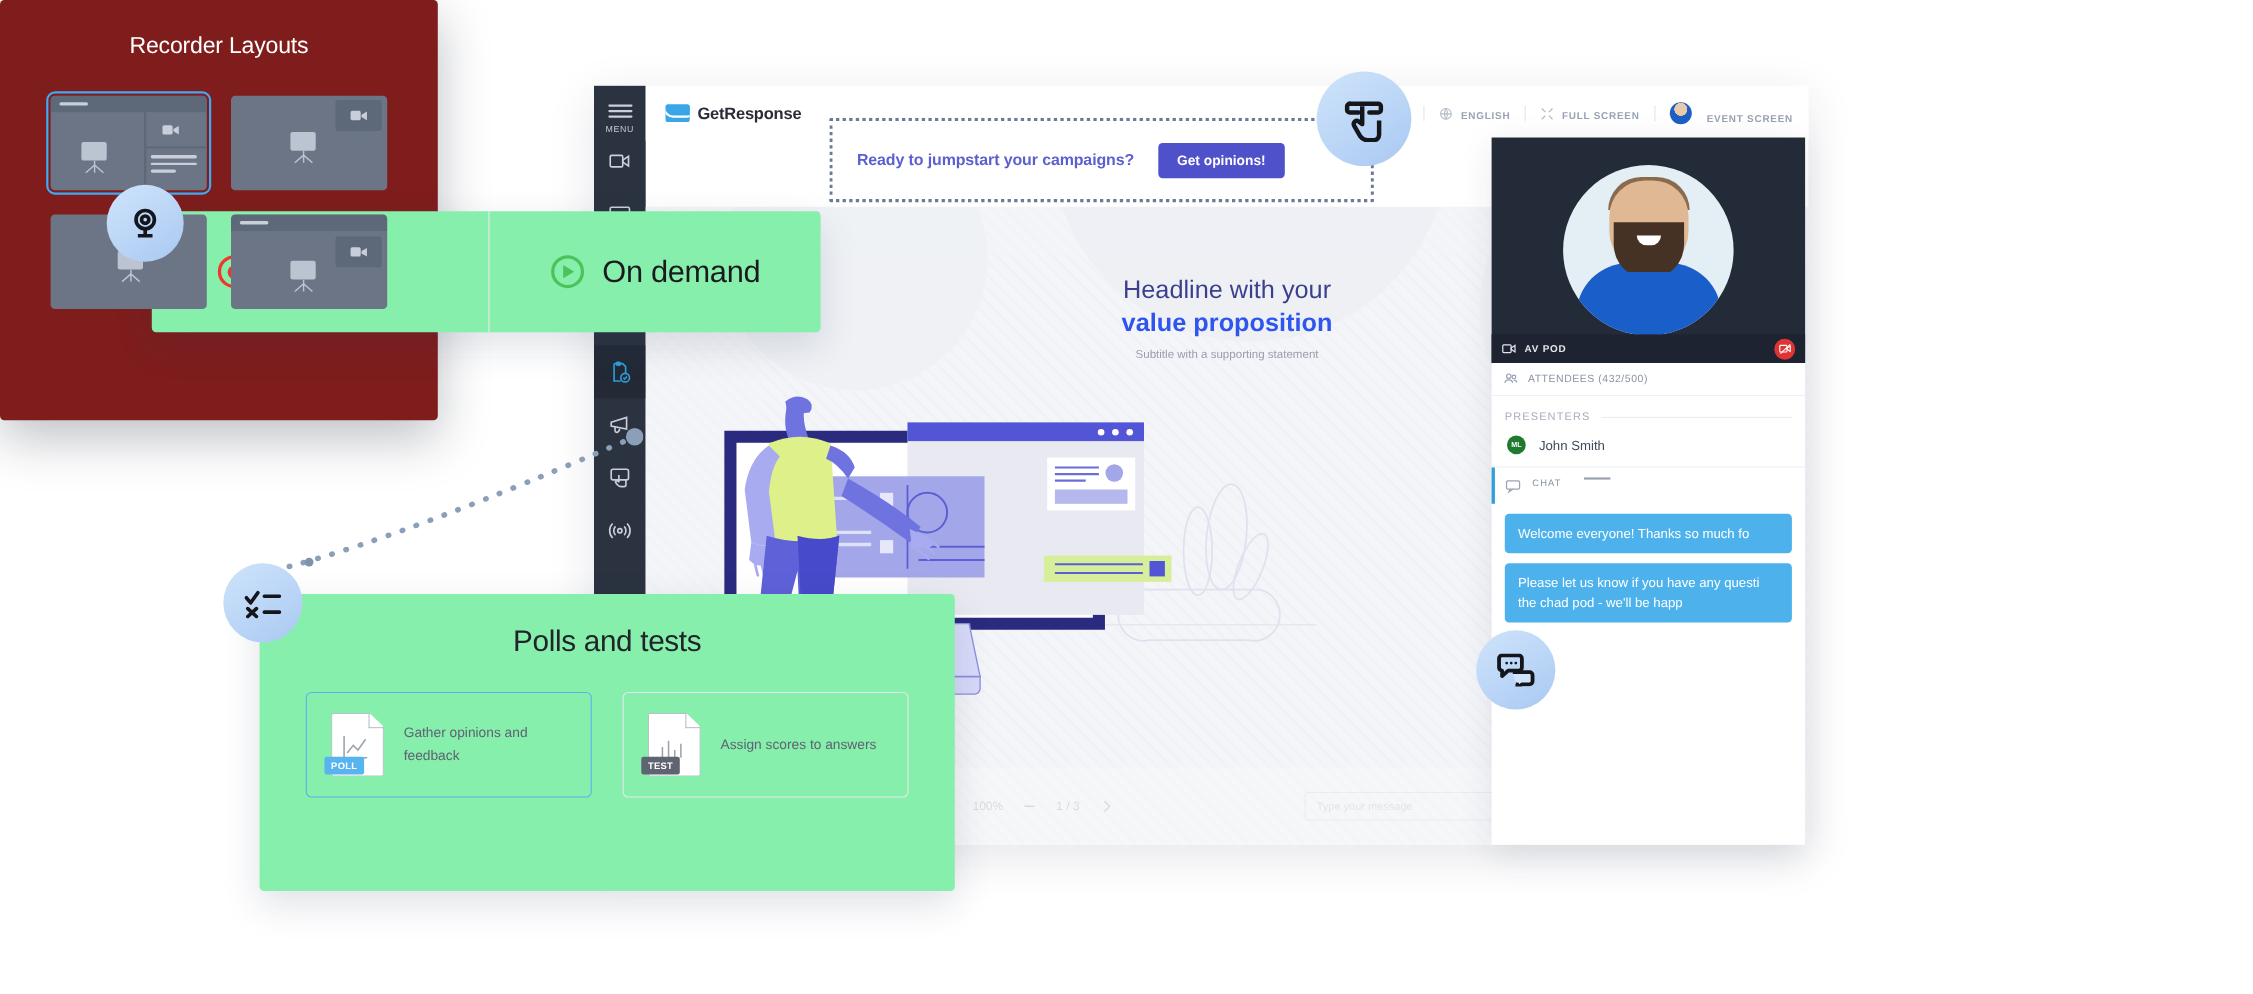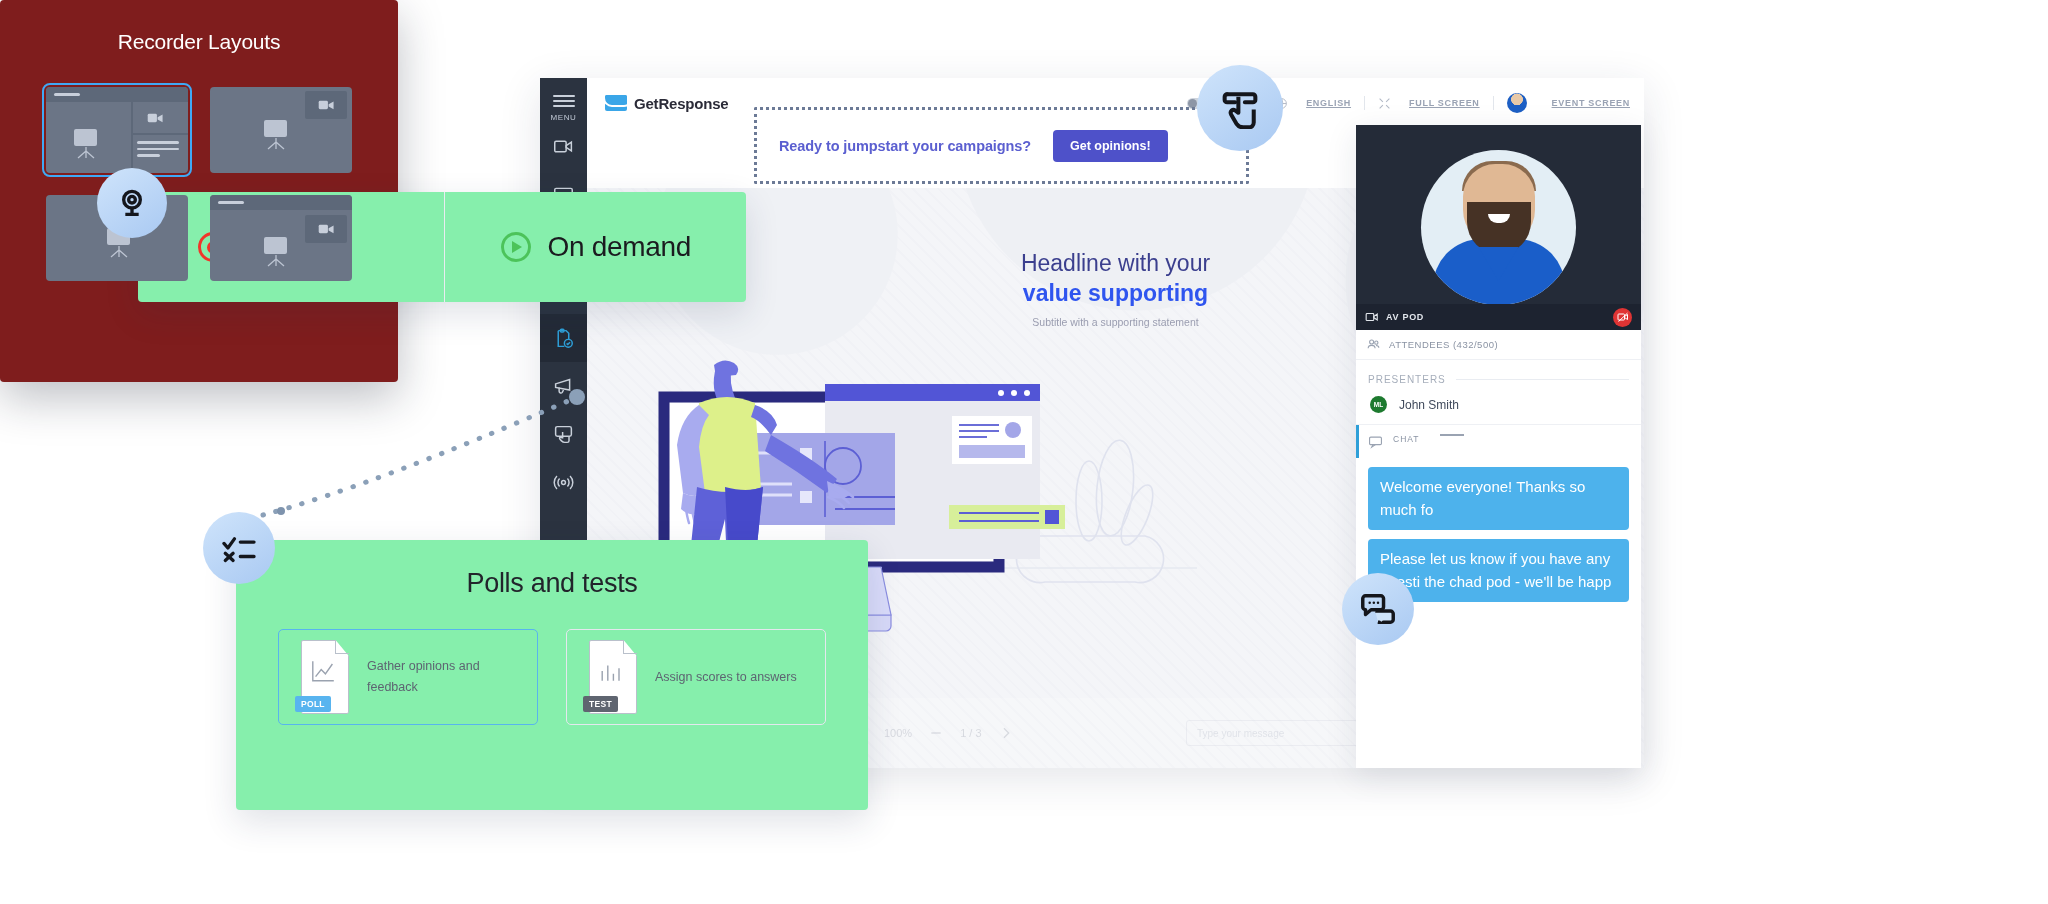--- a/index.html
+++ b/index.html
@@ -30,21 +30,21 @@
   .rail-icon.active svg{ stroke:#2e9fd8; color:#2e9fd8; }
 
   
   .wb-top{ position:absolute; left:47px; top:0; right:0; height:50px; background:#fff; display:flex; align-items:center; }
   .brand{ display:flex; align-items:center; gap:7px; padding-left:18px; }
   .brand .env{ width:22px;height:16px;background:#3aa6e8;border-radius:2px;position:relative;overflow:hidden;}
   .brand .env:after{content:"";position:absolute;left:-2px;top:-8px;width:26px;height:16px;border:2px solid #fff;border-radius:0 0 9px 9px;background:#3aa6e8;}
   .brand .bn{ font-size:15px;font-weight:700;color:#2b2b38;letter-spacing:-.2px;}
   .wb-top-right{ margin-left:auto; display:flex; align-items:center; gap:0; padding-right:14px; color:#9aa3b4; font-size:9px; letter-spacing:.7px; font-weight:600;}
   .wb-top-right .sep{ width:1px;height:14px;background:#e2e6ec;margin:0 13px;}
-  .tgr{ display:flex;align-items:center;gap:18px;text-decoration:underline;}
+  .tgr{ display:flex;align-items:flex-end;gap:7px;}
   .toggle{ width:22px;height:11px;border-radius:6px;background:#cfd5de;position:relative;}
   .toggle:after{content:"";position:absolute;left:1px;top:1px;width:9px;height:9px;border-radius:50%;background:#8d96a6;}
   .mini-ic{ width:13px;height:13px;opacity:.75;}
   .avatar-top{ width:20px;height:20px;border-radius:50%;background:radial-gradient(circle at 50% 32%,#e8c9a8 0 34%,#1d5fc4 36% 100%);margin-right:7px;}
 
   
   .cta-strip{
     position:absolute; left:214px; top:29px; width:495px; height:77px;
     border:3px dotted #6c7a96; border-radius:2px;
     display:flex; align-items:center; padding-left:22px; gap:22px; background:transparent;
@@ -96,40 +96,40 @@
   .presenters-hd{ display:flex;align-items:center;gap:10px;padding:14px 12px 0; }
   .presenters-hd .tx{font-size:10px;letter-spacing:1px;color:#a6aebb;}
   .presenters-hd .ln{flex:1;height:1px;background:#e9ecf1;}
   .presenter-row{ display:flex;align-items:center;gap:12px;padding:11px 14px; }
   .p-av{ width:17px;height:17px;border-radius:50%;background:#1d7a2f;color:#fff;font-size:6.5px;font-weight:700;display:flex;align-items:center;justify-content:center;}
   .p-name{ font-size:12px;color:#404a5c;}
   .chat-hd{ display:flex;align-items:flex-start;gap:10px;padding:9px 12px;border-top:1px solid #eef0f4;position:relative;}
   .chat-hd:before{content:"";position:absolute;left:0;top:0;width:3px;height:100%;background:#2e9fd8;}
   .chat-hd .tx{font-size:8.5px;letter-spacing:1px;color:#8a93a3;}
   .chat-hd .dash{width:24px;height:2px;background:#9aa3b2;margin-left:10px;}
-  .bubble{ margin:9px 12px 0;background:#4db2ec;color:#fff;font-size:15px;line-height:1.5;border-radius:4px;padding:9px 12px;}
+  .bubble{ margin:9px 12px 0;background:#4db2ec;color:#fff;font-size:12px;line-height:1.5;border-radius:4px;padding:9px 12px;}
 
   
   .card{ position:absolute; background:#86efac; border-radius:4px; box-shadow:0 12px 34px rgba(35,50,85,.14); }
 
   .card-mode{ left:138px; top:192px; width:608px; height:110px; display:flex; }
   .mode-item{ flex:1; display:flex;align-items:center;gap:17px;padding-left:60px; }
   .mode-item + .mode-item{ border-left:1px solid #e9ecf1; padding-left:56px;}
   .mode-lbl{ font-size:28px;color:#1b1b1f;letter-spacing:-.3px;}
   .ic-live{width:30px;height:30px;border-radius:50%;border:3px solid #f1362a;display:flex;align-items:center;justify-content:center;}
   .ic-live i{width:13px;height:13px;border-radius:50%;background:#f1362a;display:block;}
   .ic-ondemand{width:30px;height:30px;border-radius:50%;border:3px solid #4cc35a;display:flex;align-items:center;justify-content:center;}
   .ic-ondemand i{display:block;width:0;height:0;border-left:10px solid #4cc35a;border-top:6px solid transparent;border-bottom:6px solid transparent;margin-left:3px;}
 
   .card-polls{ left:236px; top:540px; width:632px; height:270px; }
   .polls-title{ text-align:center; font-size:27px; color:#22242b; padding-top:28px; letter-spacing:-.3px;}
   .polls-row{ display:flex; gap:28px; padding:30px 42px 0; }
   .poll-box{ flex:1; border:1px solid #e4e8ee; border-radius:5px; height:96px; display:flex; align-items:center; gap:18px; padding:0 22px; }
   .poll-box.sel{ border:1.5px solid #58b4ef; }
-  .doc-ic{ position:relative; width:48px; height:74px; flex:0 0 48px;}
+  .doc-ic{ position:relative; width:48px; height:58px; flex:0 0 48px;}
   .doc-ic .sheet{position:absolute;inset:0;border:1.5px solid #b9c0cb;border-radius:2px;background:#fff;clip-path:polygon(0 0,72% 0,100% 22%,100% 100%,0 100%);}
   .doc-ic .fold{position:absolute;right:0;top:0;width:14px;height:14px;border-left:1.5px solid #b9c0cb;border-bottom:1.5px solid #b9c0cb;}
   .doc-ic .tag{position:absolute;left:-6px;bottom:2px;padding:3px 6px;border-radius:2px;font-size:8.5px;font-weight:700;color:#fff;letter-spacing:.3px;}
   .doc-ic .tag.blue{background:#58b4ef;}
   .doc-ic .tag.grey{background:#5f6570;}
   .doc-ic svg{position:absolute;left:9px;top:18px;width:28px;height:26px;}
   .poll-txt{ font-size:12.5px; color:#5d6471; line-height:1.65; }
 
   .card-layouts{ left:1570px; top:292px; width:398px; height:382px; background:#7f1d1d; border-radius:4px;
       box-shadow:0 16px 46px rgba(20,28,45,.28); }
@@ -269,21 +269,21 @@
       <span class="cta-text">Ready to jumpstart your campaigns?</span>
       <button class="cta-btn">Get opinions!</button>
     </div>
 
     <div class="wb-canvas">
       <div class="canvas-pattern"></div>
 
       <div class="headline">
         <div class="h1">
           <span>Headline with your</span>
-          <b>value supporting</b>
+          <b>value proposition</b>
         </div>
         <div class="sub">Subtitle with a supporting statement</div>
       </div>
 
       <div class="illo">
         <svg viewBox="0 0 560 310">
 
           <path d="M0 215 H560" stroke="#e6e8f0" stroke-width="1.4" fill="none"></path>
 
           <g stroke="#dfe2ee" stroke-width="1.6" fill="none">

